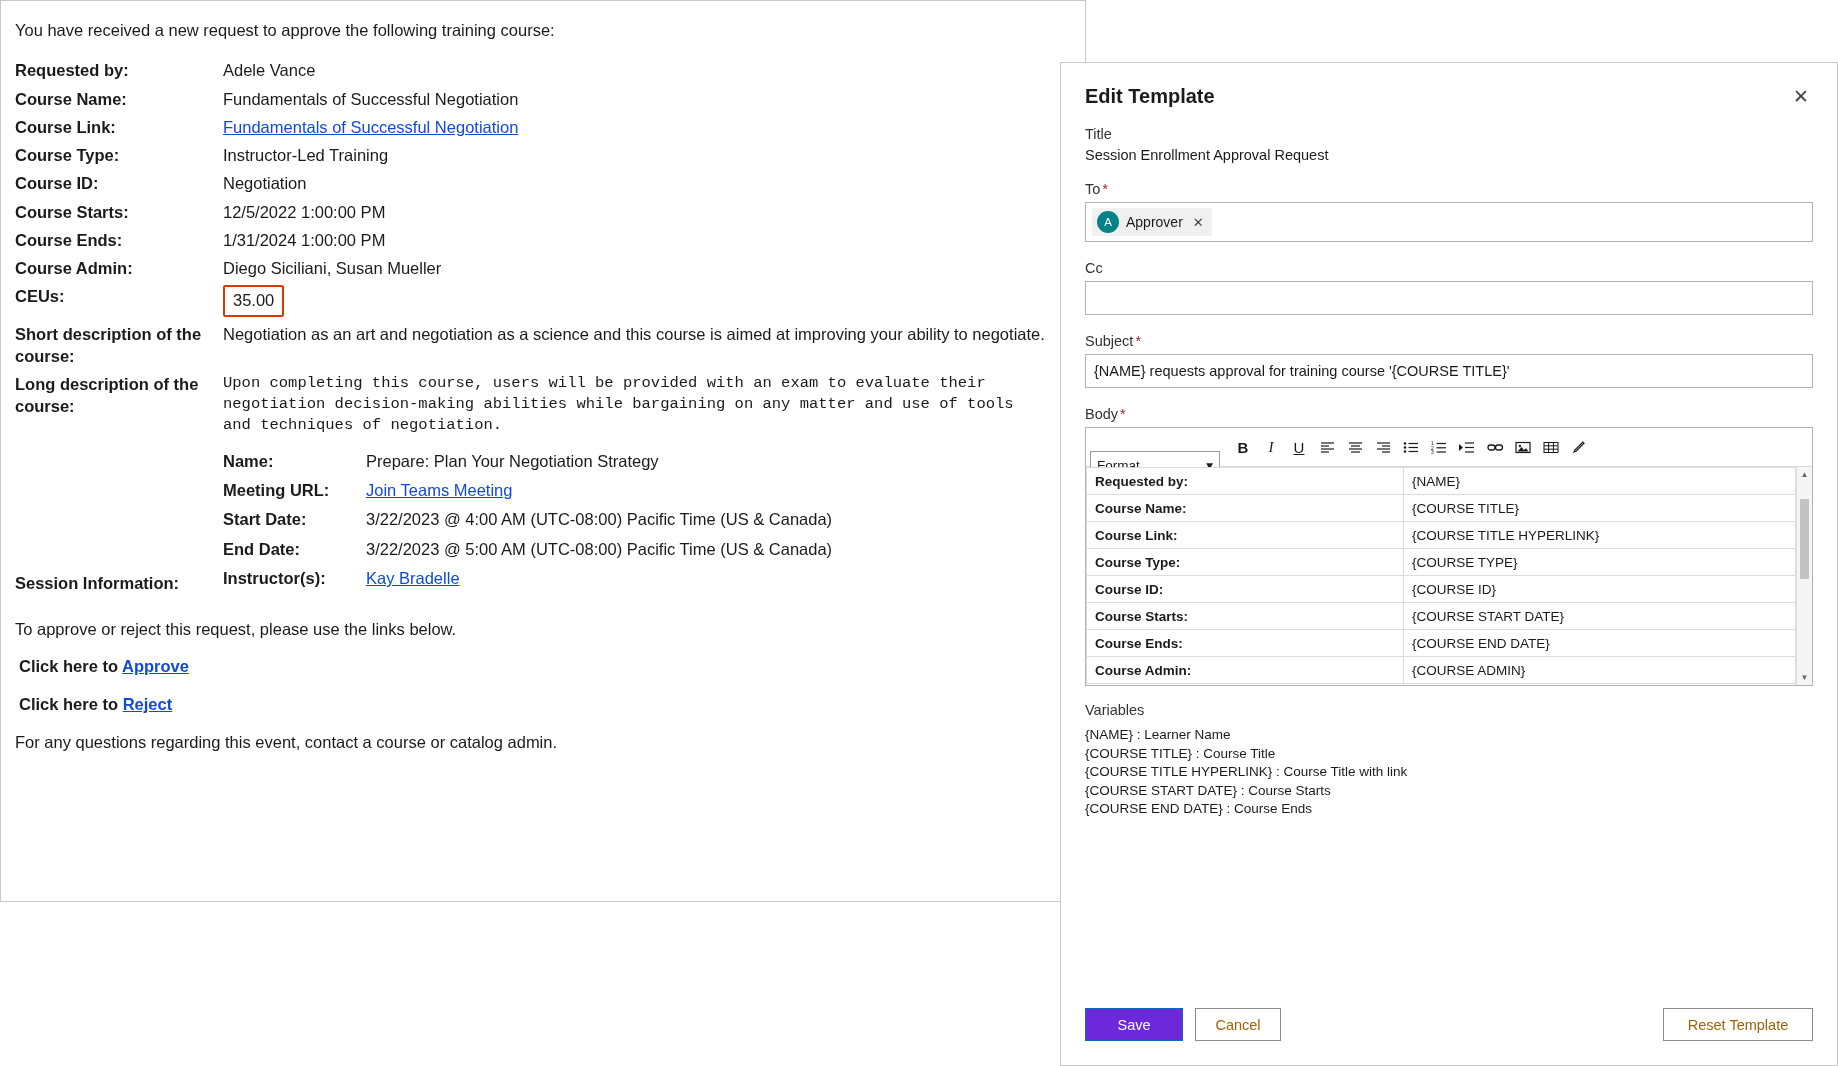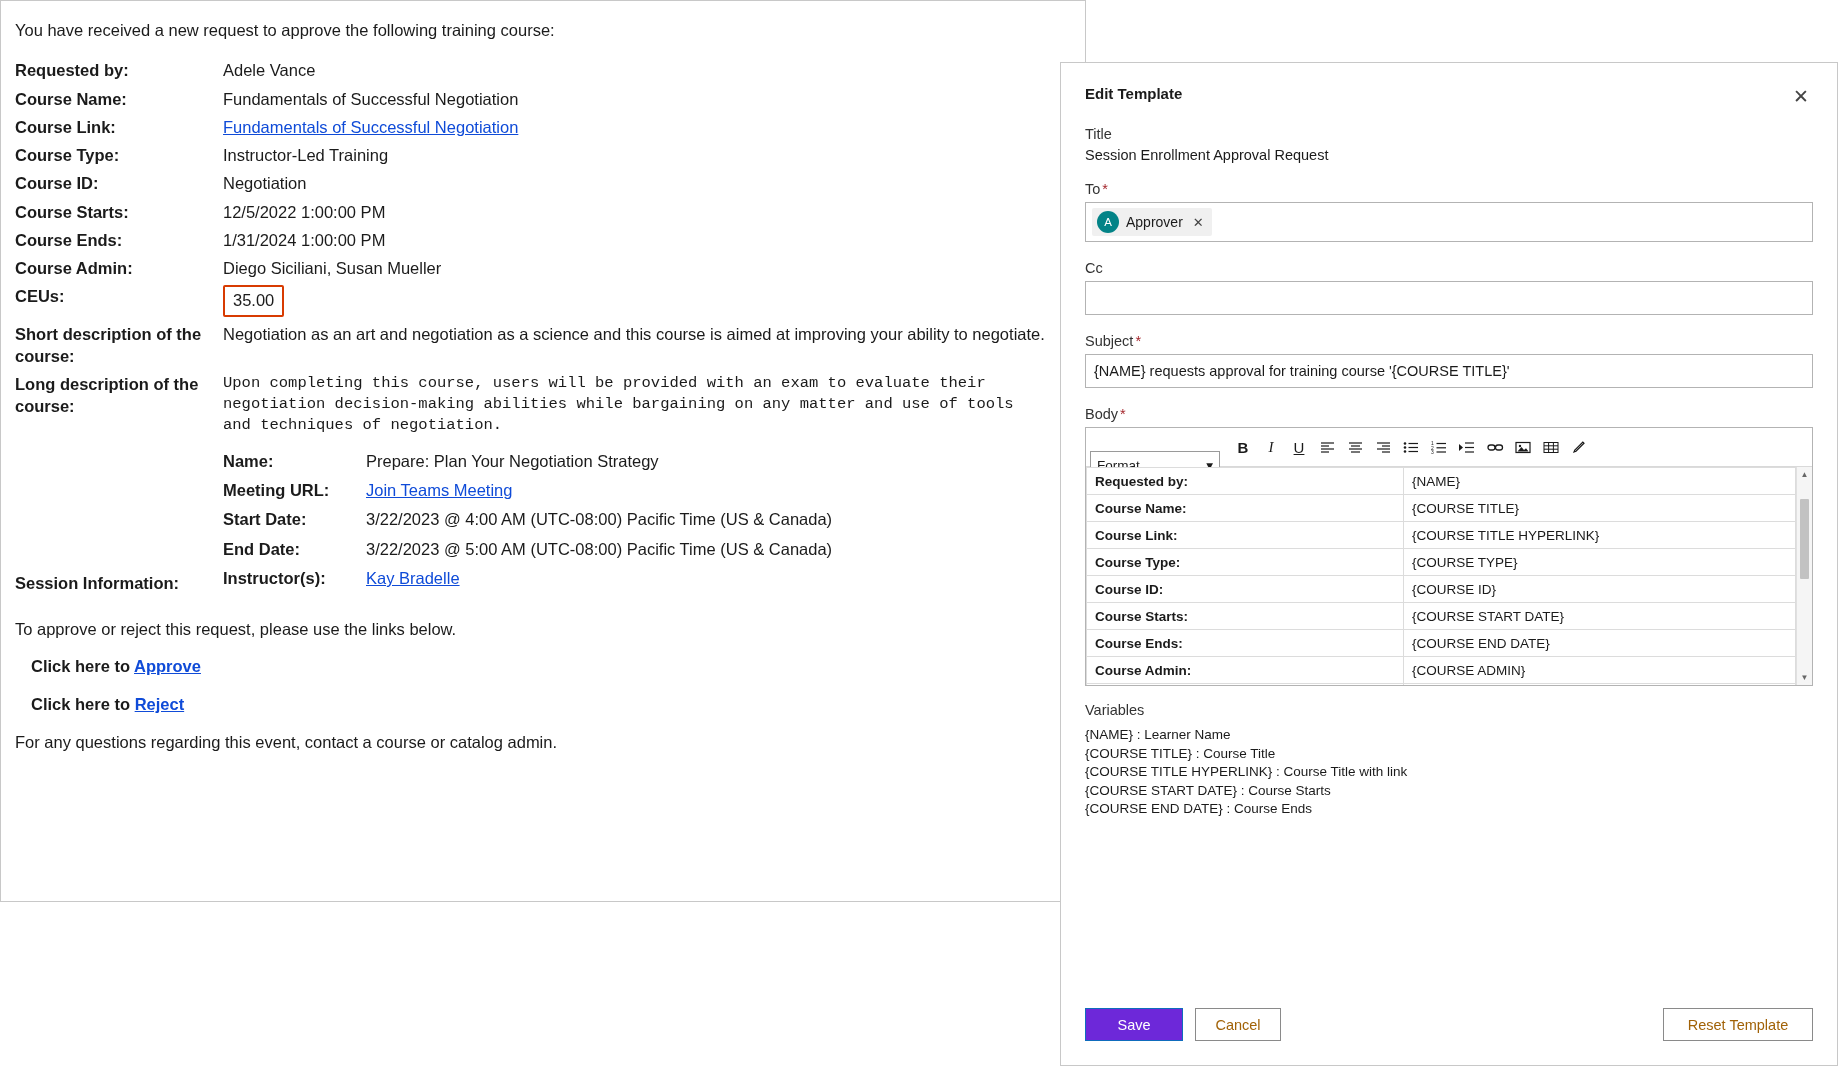--- a/index.html
+++ b/index.html
@@ -90,21 +90,21 @@
   }
   table.session td.slabel {
     font-weight: bold;
     width: 135px;
     padding-right: 8px;
     margin-top: 36px;
   }
   .approve-line {
     font-size: 16.5px;
     font-weight: bold;
-    margin: 0 0 16px 16px;
+    margin: 0 0 16px 4px;
   }
   .approve-line .link { font-weight: bold; }
   .note {
     font-size: 16.5px;
     margin-top: 10px;
   }
   .plain-line {
     font-size: 16.5px;
     margin: 20px 0 14px 0;
   }
@@ -121,21 +121,21 @@
     box-sizing: border-box;
     padding: 0 24px;
   }
   .panel-header {
     display: flex;
     align-items: flex-start;
     justify-content: space-between;
     padding-top: 22px;
   }
   .panel-title {
-    font-size: 15px;
+    font-size: 20px;
     font-weight: 600;
     color: #1b1b1b;
   }
   .close-x {
     font-size: 19px;
     color: #444;
     cursor: pointer;
     line-height: 1;
     padding: 2px 4px;
   }

